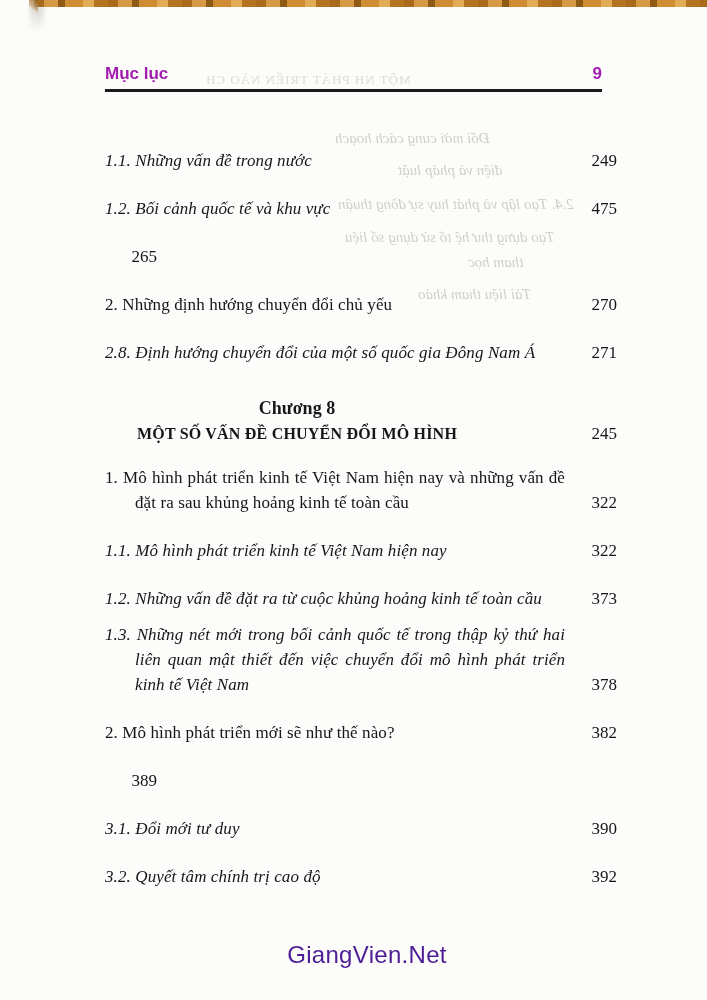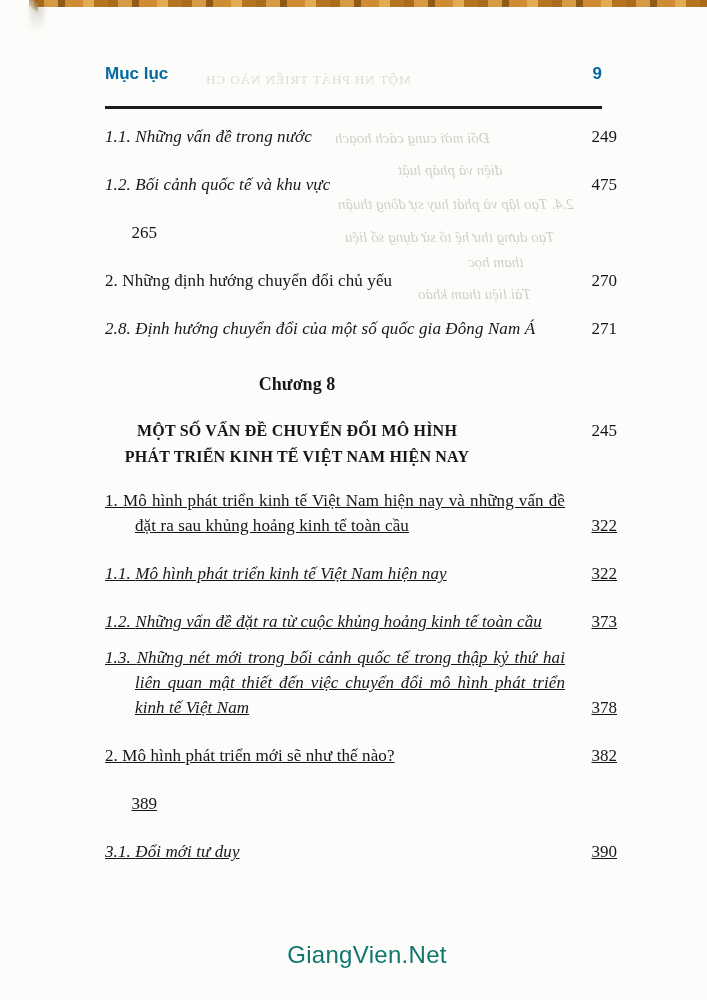--- a/index.html
+++ b/index.html
@@ -29,56 +29,56 @@
   }
   .corner-shadow{
     position:absolute;top:6px;left:30px;width:14px;height:26px;
     background:linear-gradient(180deg,rgba(120,110,95,.25),rgba(120,110,95,0));
     filter:blur(2px);
   }
   .header{
     position:absolute;left:105px;top:64px;width:497px;
     display:flex;justify-content:space-between;align-items:flex-end;
     border-bottom:3px solid #1c1c1c;
-    padding-bottom:22px;
+    padding-bottom:5px;
     font-family:"Liberation Sans","DejaVu Sans",sans-serif;
-    font-weight:700;font-size:17px;color:#0369a1;
+    font-weight:700;font-size:17px;color:#a21caf;
   }
-  .content{position:absolute;left:105px;top:112px;width:512px;}
+  .content{position:absolute;left:105px;top:136px;width:512px;}
   .row{display:flex;align-items:flex-end;margin-bottom:11px;}
   .row .t{
     flex:1;
     font-size:17px;line-height:25px;
     text-align:justify;
     padding-left:30px;text-indent:-30px;
     letter-spacing:.1px;
   }
   .row.it .t{font-style:italic;}
   .row .p{
     width:52px;text-align:right;
     font-size:17px;line-height:25px;
     flex:none;
     margin-top:12px;
   }
   .chapter-head{
     margin-top:30px;width:384px;text-align:center;
     font-weight:700;font-size:18px;line-height:26px;
   }
-  .chapter-title-row{display:flex;margin-top:21px;}
+  .chapter-title-row{display:flex;align-items:flex-end;margin-top:0;}
   .ch-text{
     width:384px;text-align:center;
     font-weight:600;font-size:16px;line-height:26px;
     letter-spacing:.2px;
   }
   .ch-text div{white-space:nowrap;}
   .chapter-title-row .p{
     margin-left:auto;width:52px;text-align:right;
     font-size:17px;line-height:26px;flex:none;
   }
-  .s2{margin-top:18px;text-decoration:underline;}
+  .s2{margin-top:18px;}
   .watermark{
     position:absolute;left:0;right:0;top:941px;
     text-align:center;
     font-family:"Liberation Sans","DejaVu Sans",sans-serif;
     font-size:24px;letter-spacing:.3px;
   }
   
   .bleed{
     position:absolute;
     transform:scaleX(-1);
@@ -131,21 +131,20 @@
     </div>
     <div class="row it">
       <div class="t"><span>2.8.</span> <span>Định hướng chuyển đổi của một số quốc gia Đông Nam Á</span></div>
       <div class="p">271</div>
     </div>
 
     <div class="chapter-head">Chương 8</div>
     <div class="chapter-title-row">
       <div class="ch-text">
         <div>MỘT SỐ VẤN ĐỀ CHUYỂN ĐỔI MÔ HÌNH</div>
-        <div>PHÁT TRIỂN KINH TẾ VIỆT NAM HIỆN NAY</div>
       </div>
       <div class="p">245</div>
     </div>
 
     <div class="s2">
       <div class="row">
         <div class="t"><span>1.</span> <span>Mô hình phát triển kinh tế Việt Nam hiện nay và những vấn đề đặt ra sau khủng hoảng kinh tế toàn cầu</span></div>
         <div class="p">322</div>
       </div>
       <div class="row it">
@@ -164,18 +163,22 @@
         <div class="t"><span>2.</span> <span>Mô hình phát triển mới sẽ như thế nào?</span></div>
         <div class="p">382</div>
       </div>
       <div class="row">
         <div class="p">389</div>
       </div>
       <div class="row it">
         <div class="t"><span>3.1.</span> <span>Đổi mới tư duy</span></div>
         <div class="p">390</div>
       </div>
+      <div class="row it">
+        <div class="t"><span>3.2.</span> <span>Quyết tâm chính trị cao độ</span></div>
+        <div class="p">392</div>
+      </div>
     </div>
   </div>
 
-  <div class="watermark" style="color: #0f766e; padding-left: 27px;">GiangVien.Net</div>
+  <div class="watermark" style="color: #4c1d95; padding-left: 27px;">GiangVien.Net</div>
 
 </div>
 
 </body></html>

